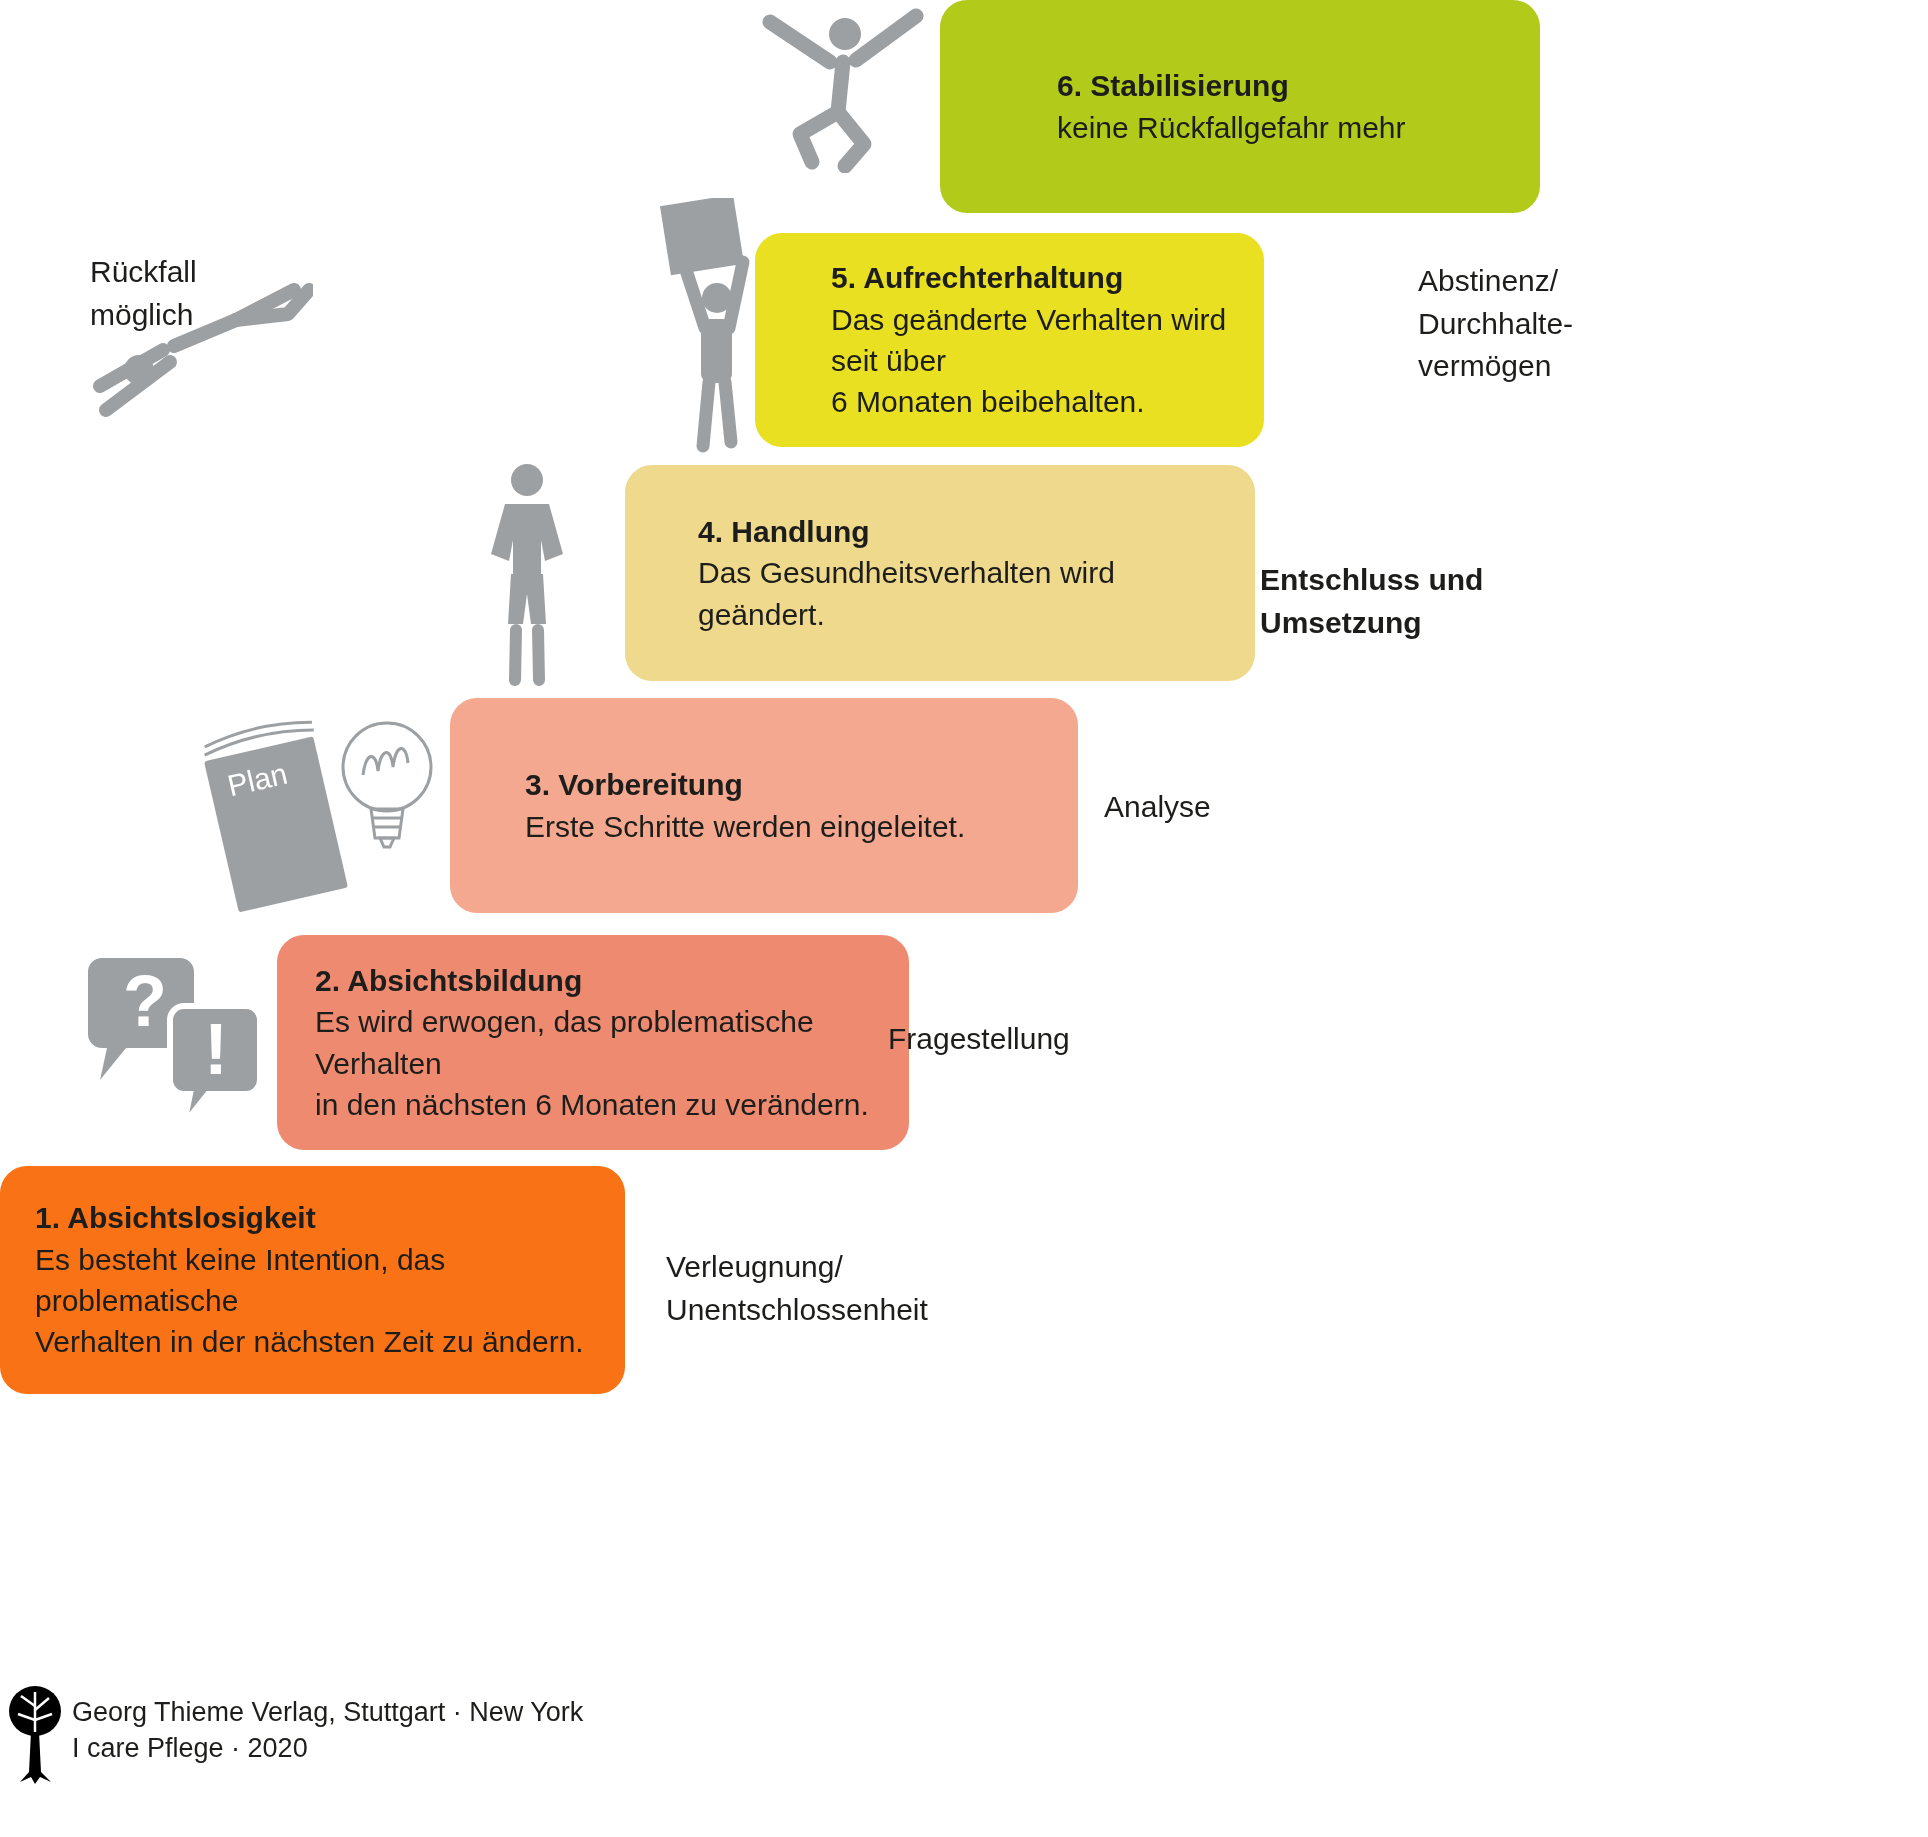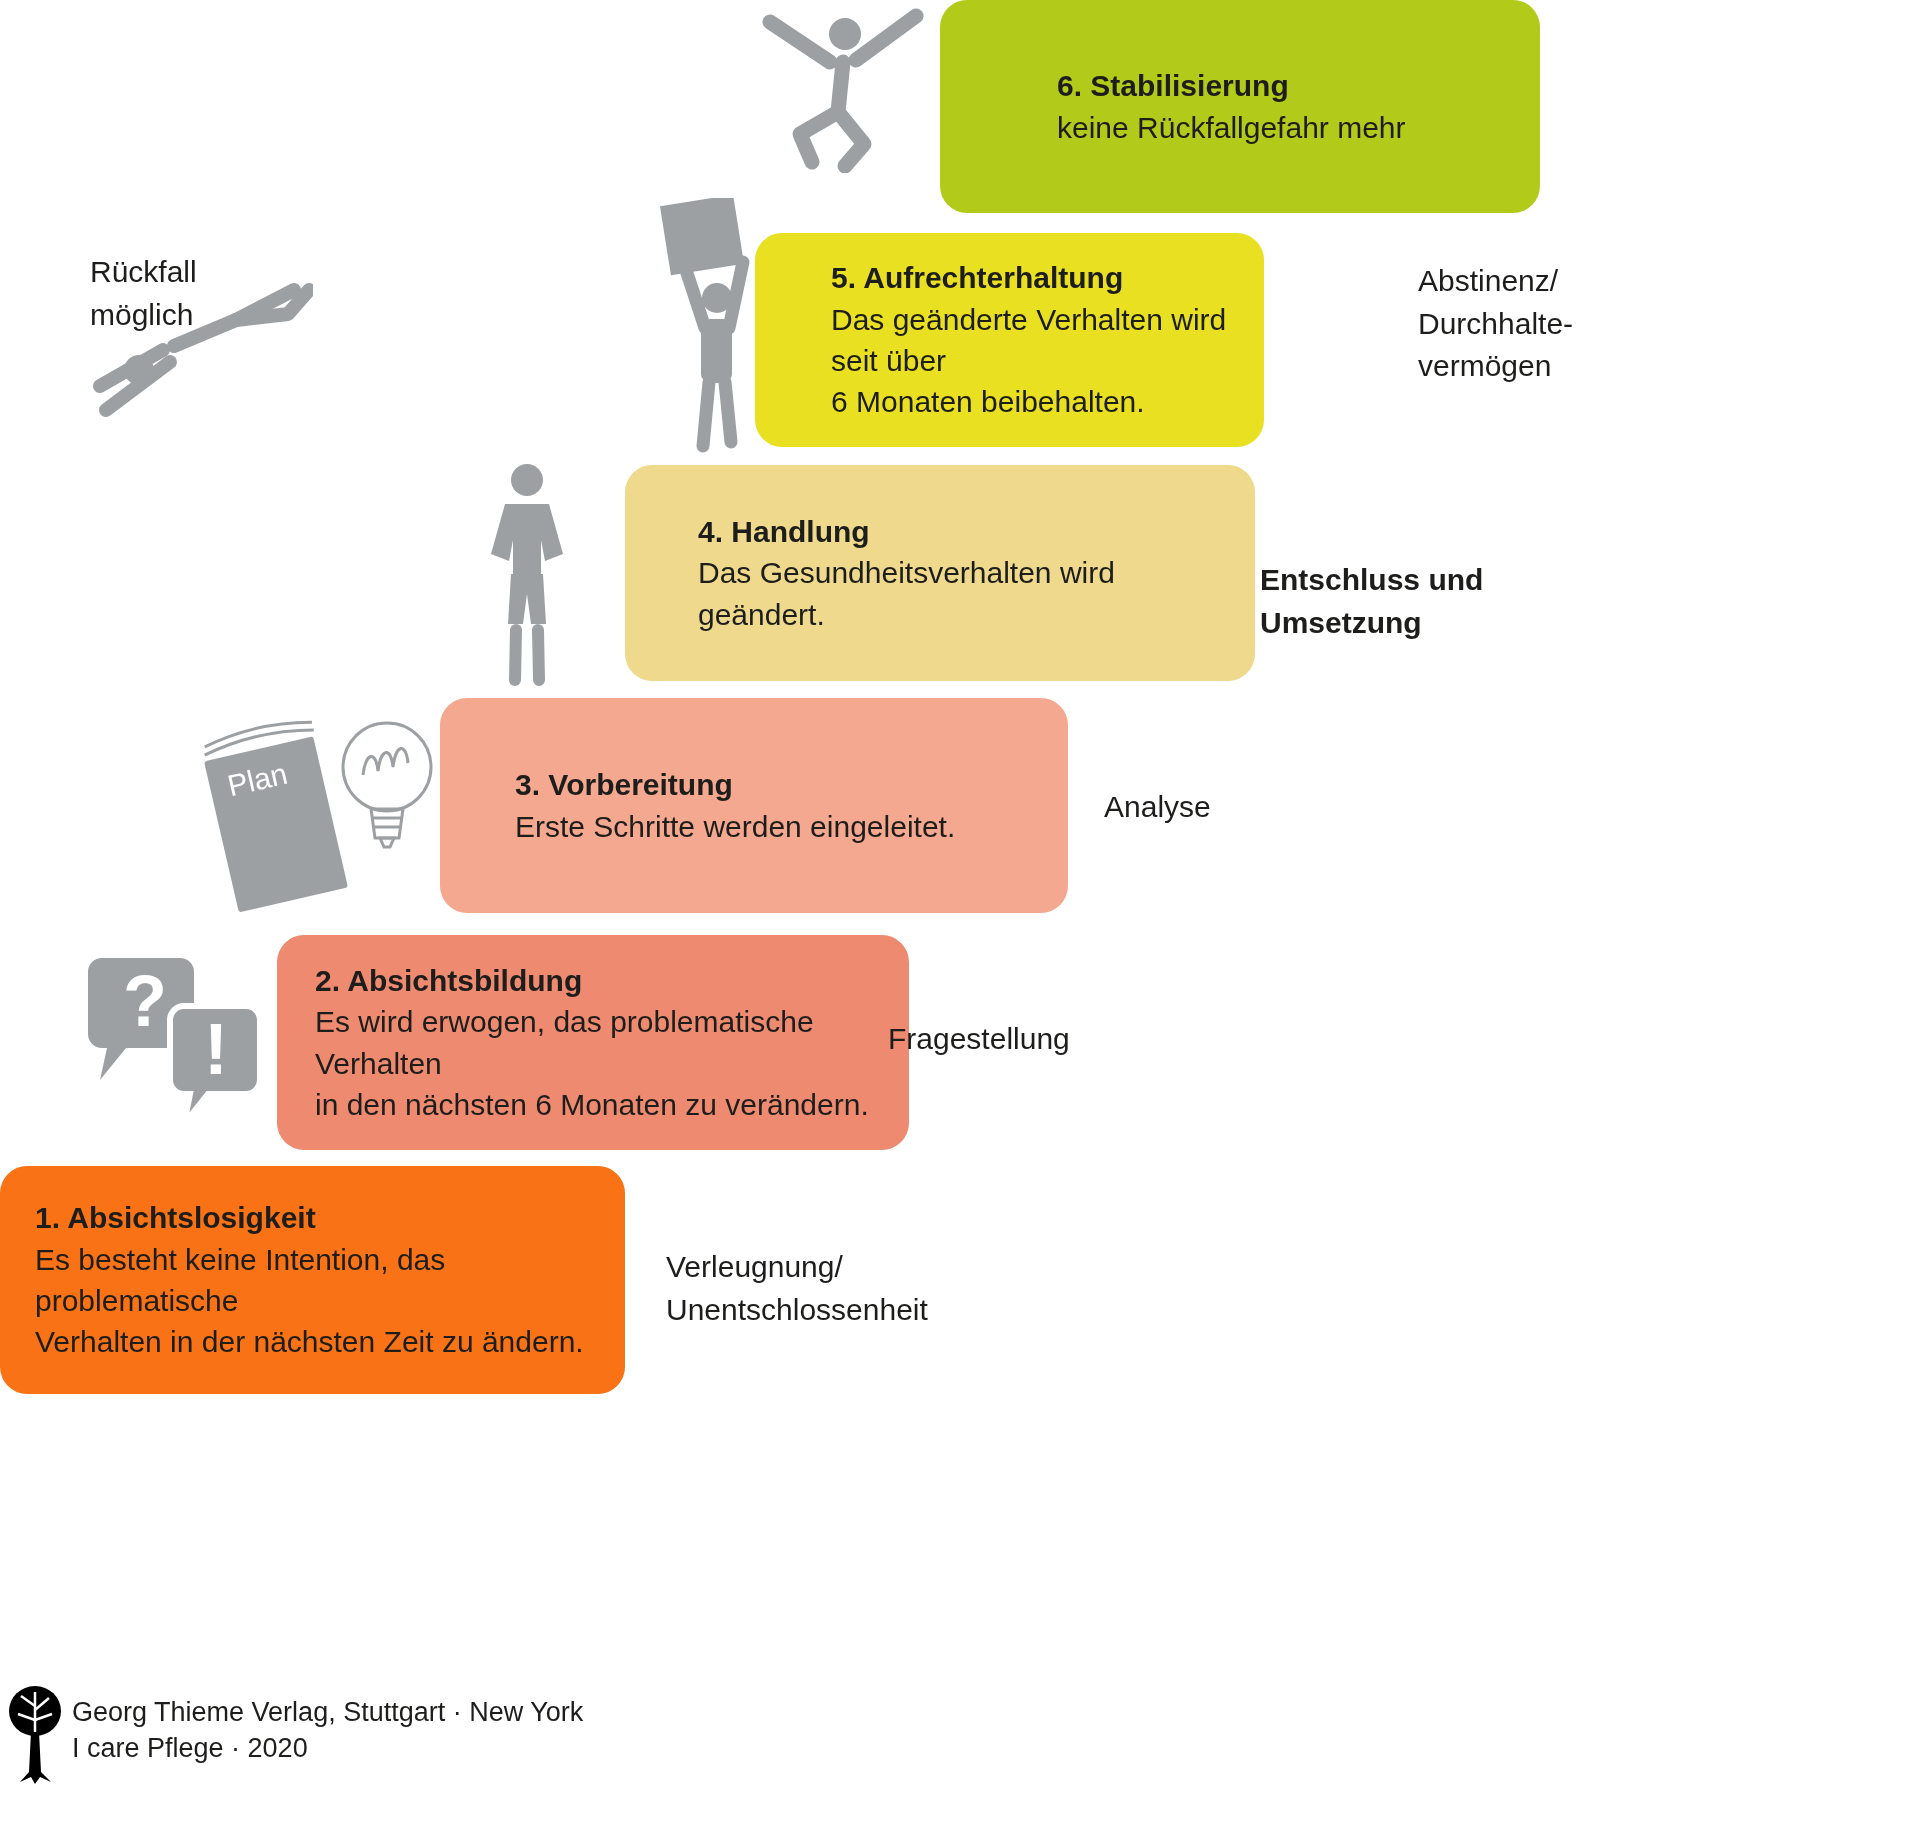--- a/index.html
+++ b/index.html
@@ -38,21 +38,21 @@
   <div class="stage s1" style="background-color: #f97316;">
     <div class="stage-title">1. Absichtslosigkeit</div>
     <div class="stage-desc">Es besteht keine Intention, das problematische
 Verhalten in der nächsten Zeit zu ändern.</div>
   </div>
   <div class="stage s2" style="background-color: rgb(238, 138, 112);">
     <div class="stage-title">2. Absichtsbildung</div>
     <div class="stage-desc">Es wird erwogen, das problematische Verhalten
 in den nächsten 6 Monaten zu verändern.</div>
   </div>
-  <div class="stage s3" style="background-color: rgb(244, 168, 143);">
+  <div class="stage s3" style="background-color: rgb(244, 168, 143); margin-left: 10px;">
     <div class="stage-title">3. Vorbereitung</div>
     <div class="stage-desc">Erste Schritte werden eingeleitet.</div>
   </div>
   <div class="stage s4" style="background-color: rgb(238, 217, 140);">
     <div class="stage-title">4. Handlung</div>
     <div class="stage-desc">Das Gesundheitsverhalten wird geändert.</div>
   </div>
   <div class="stage s5" style="background-color: rgb(232, 224, 32);">
     <div class="stage-title">5. Aufrechterhaltung</div>
     <div class="stage-desc">Das geänderte Verhalten wird seit über

